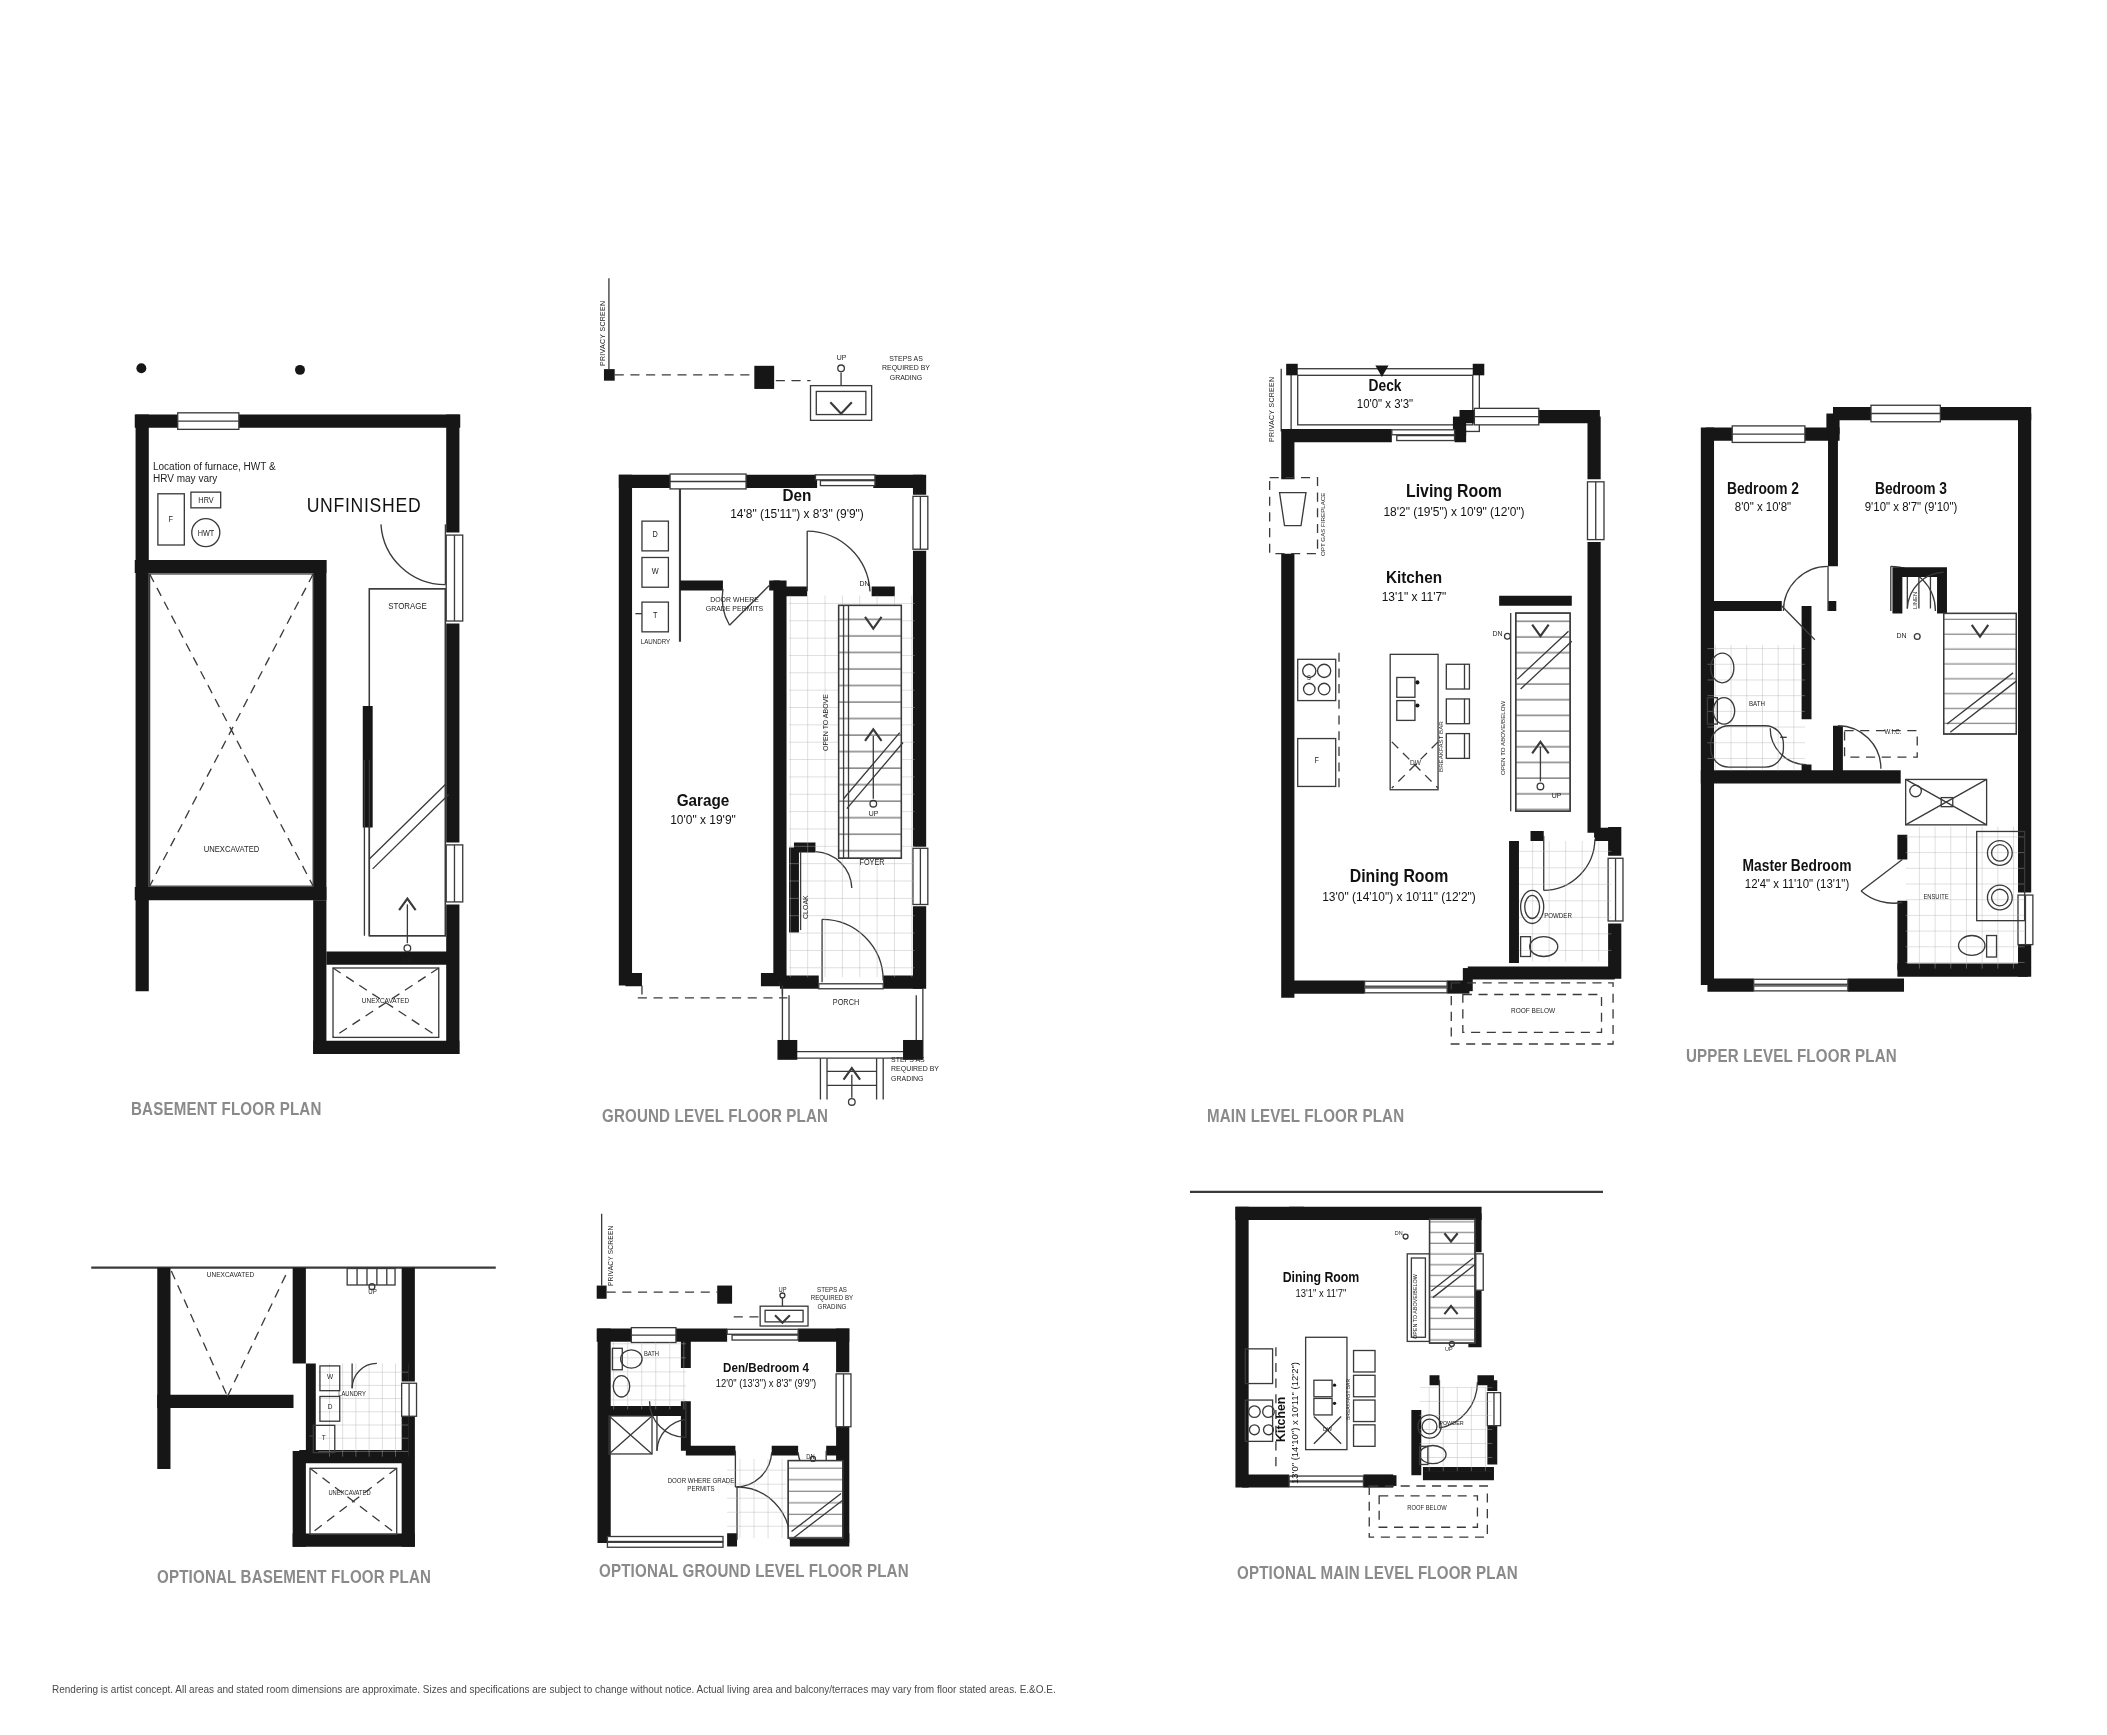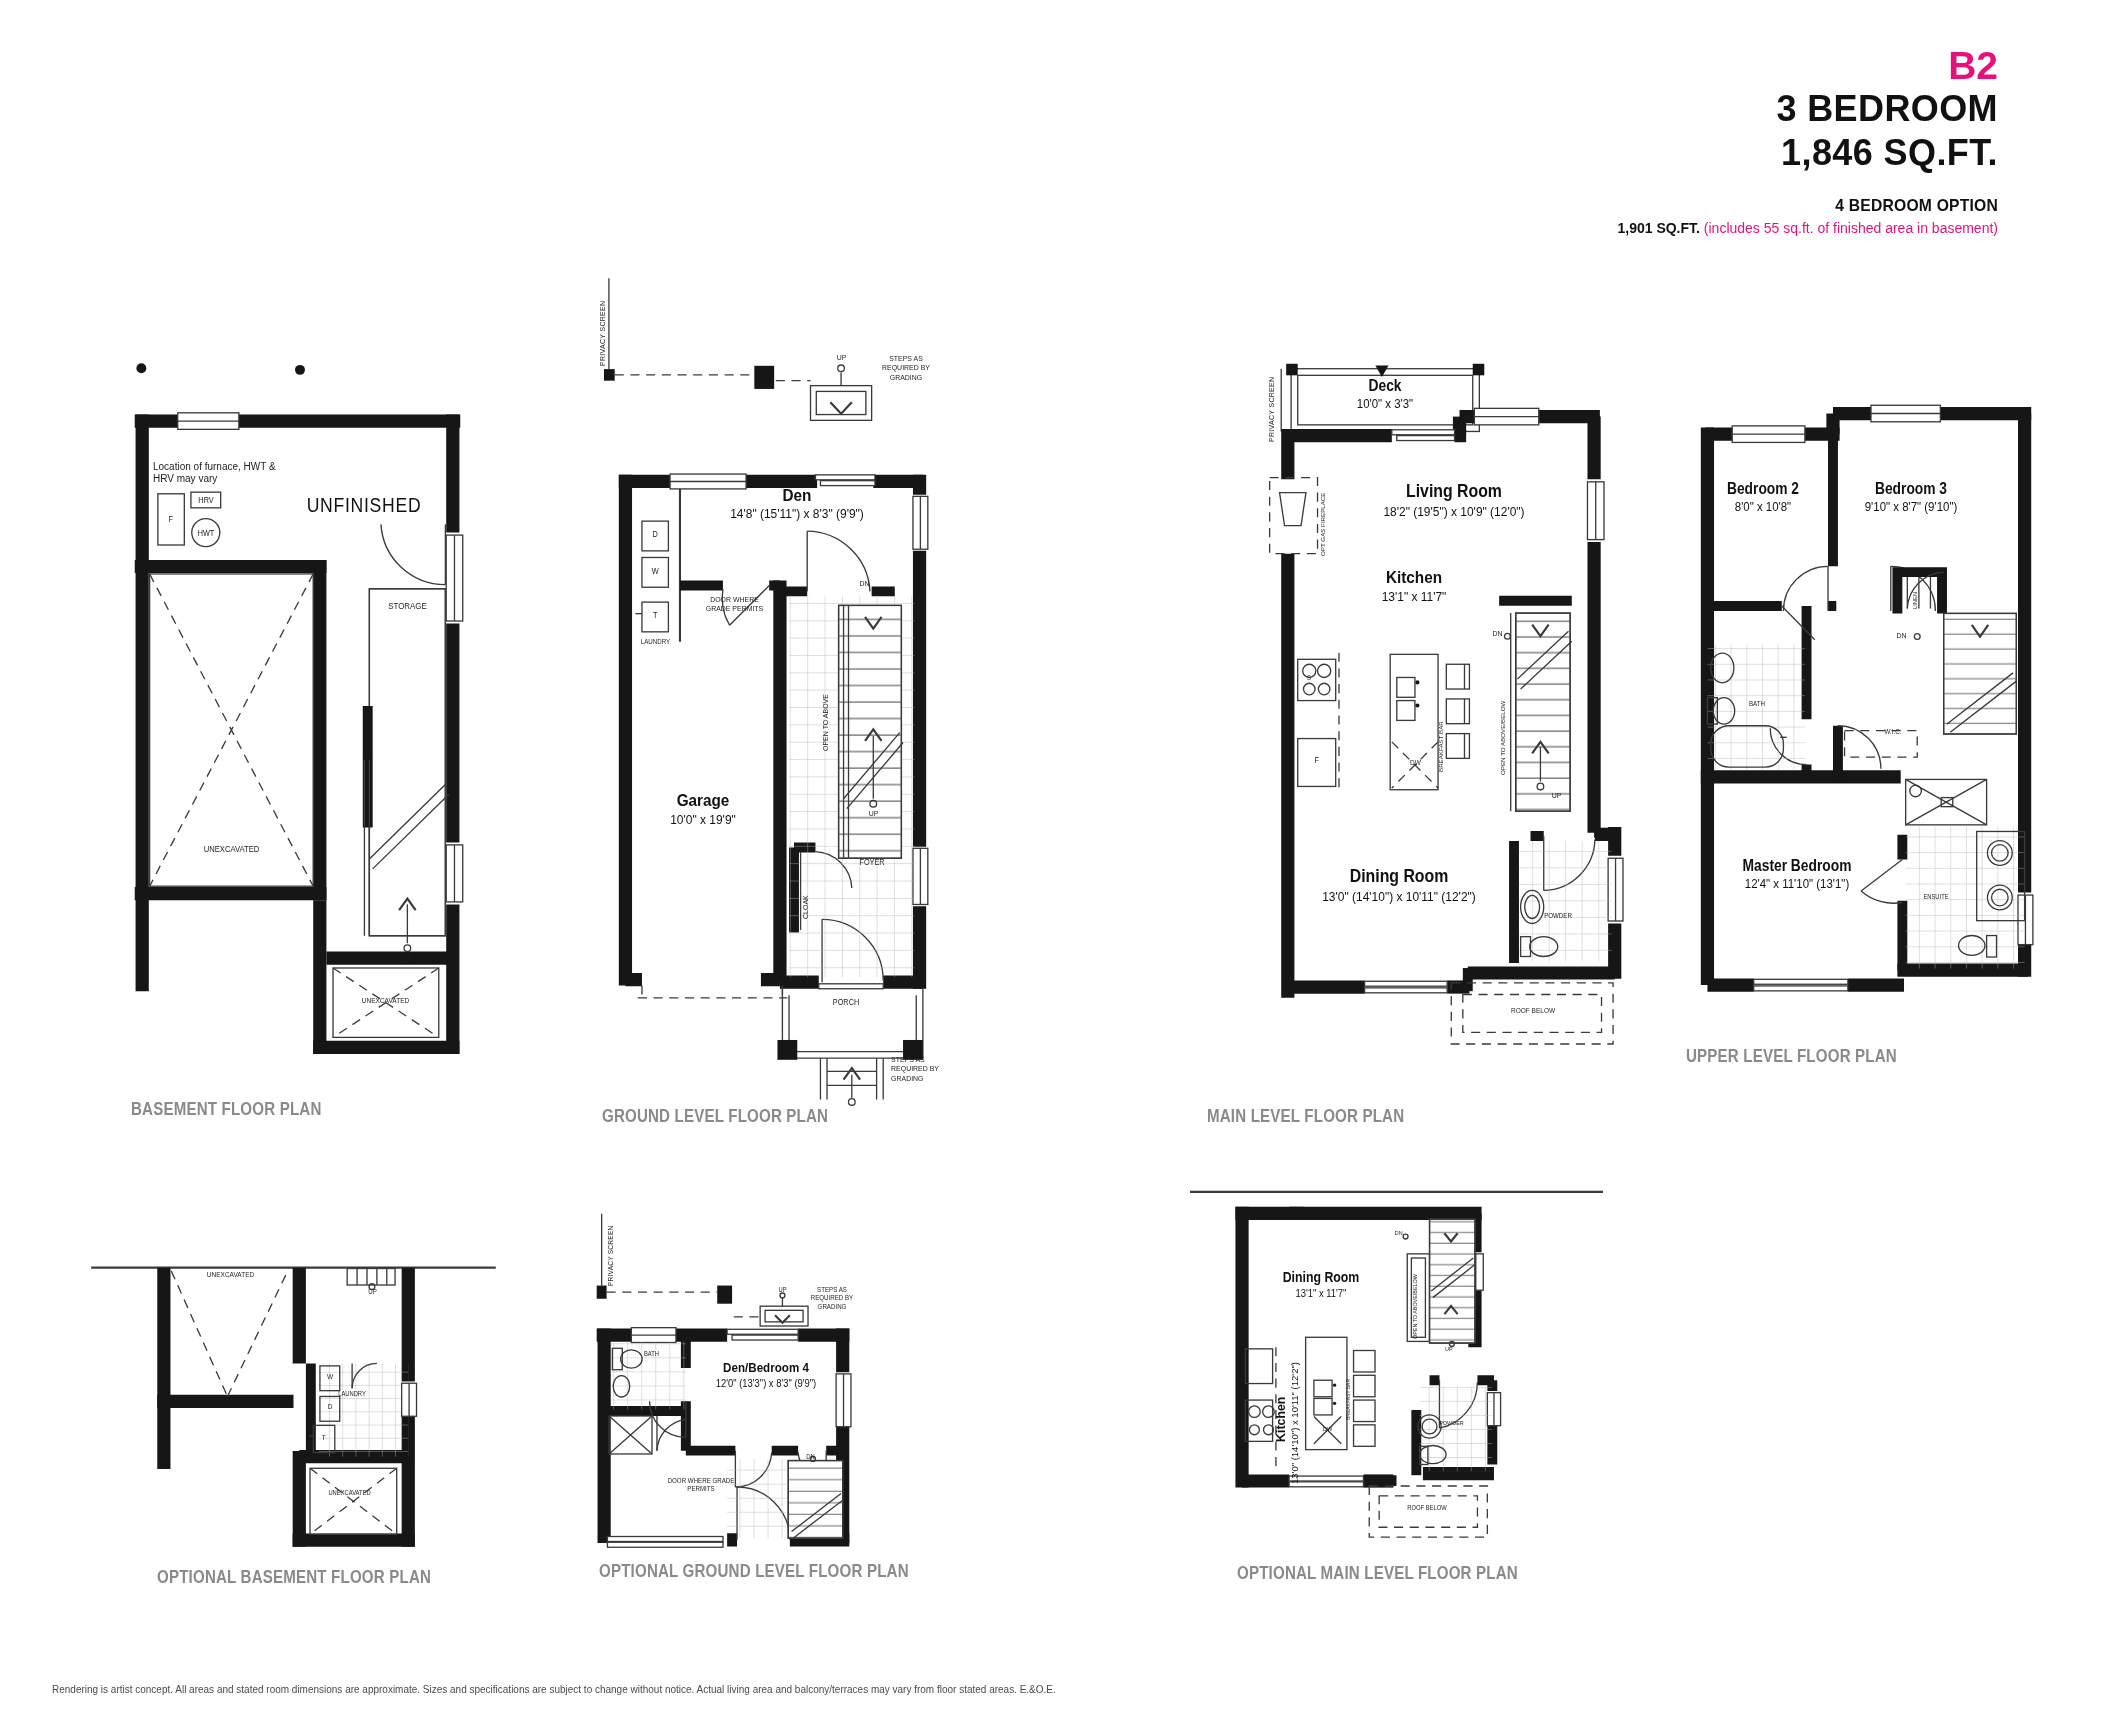--- a/index.html
+++ b/index.html
@@ -29,30 +29,20 @@
   .h-big{font-size:36px;font-weight:800;line-height:1.22;letter-spacing:0.4px;}
   .h-opt{font-size:15.7px;font-weight:700;margin-top:22px;letter-spacing:0.2px;}
   .h-note{font-size:14px;margin-top:5px;}
   .disc{position:absolute;font-size:10.3px;color:#4a4a4a;transform:scaleX(.97);transform-origin:0 0;white-space:nowrap;}
 </style>
 </head>
 <body>
 
 <div id="canvas">
 
-  <div class="hdr" style="right:110px;top:46px;">
-    <div class="h-model pink">B2</div>
-    <div class="h-big">3 BEDROOM</div>
-    <div class="h-big">1,846 SQ.FT.</div>
-    <div class="h-opt">4 BEDROOM OPTION</div>
-    <div class="h-note">
-      <span style="font-weight:700;">1,901 SQ.FT.</span>
-      <span class="pink">(includes 55 sq.ft. of finished area in basement)</span>
-    </div>
-  </div>
 
   <div class="plan" style="left:128px;top:355px;width:339px;height:727px;">
     <svg width="339" height="727" viewBox="0 0 410 880">
       <defs>
         <pattern id="b-tr" width="96" height="22" patternUnits="userSpaceOnUse">
             <path d="M0 21H96" stroke="#666" stroke-width="1.3" fill="none"></path>
           </pattern>
       </defs>
       <g>
         <circle class="blk" cx="16" cy="16" r="6"></circle>

